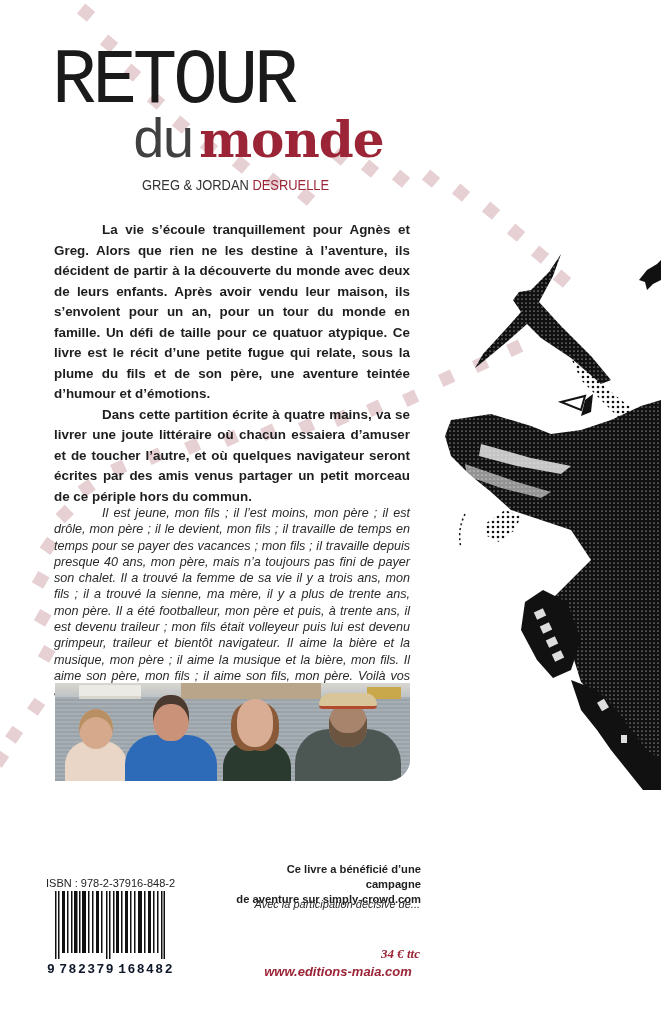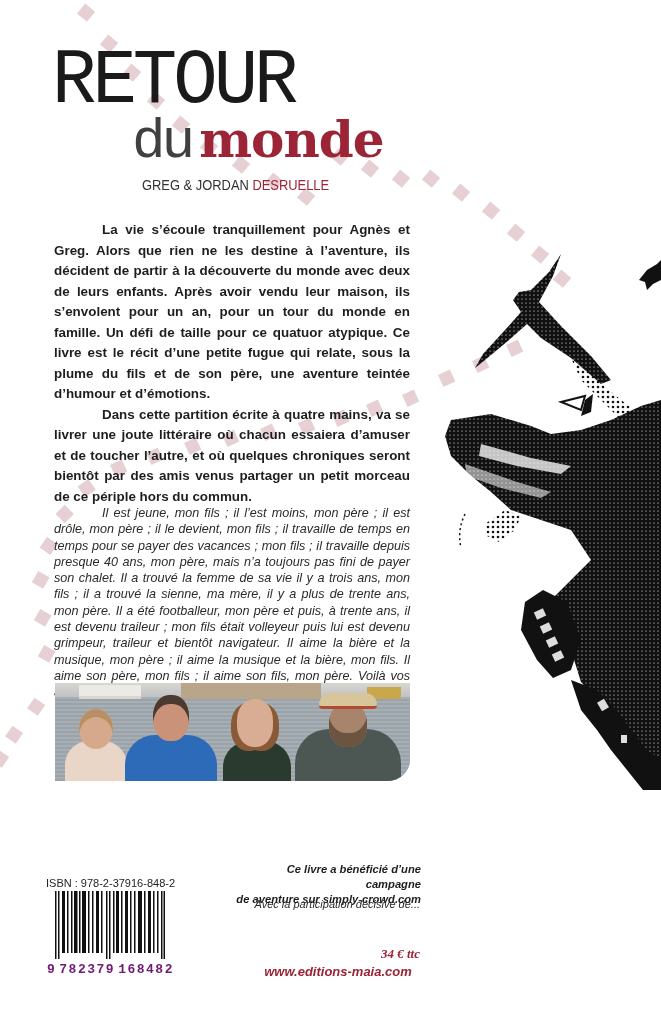--- a/index.html
+++ b/index.html
@@ -71,29 +71,29 @@
   .p4 .head { position: absolute; top: 14px; left: 34px; width: 38px; height: 44px; background: #a8846c; border-radius: 45%; box-shadow: inset 0 -14px 0 #6b5440; }
   .p4 .hat { position: absolute; top: 4px; left: 24px; width: 58px; height: 16px; background: #d8c69a; border-radius: 12px 12px 4px 4px; border-bottom: 3px solid #b24a30; }
 
   .isbn-label {
     position: absolute; left: 46px; top: 877px; z-index: 2;
     font-family: "Liberation Sans", sans-serif; font-size: 11px; color: #222;
   }
   .barcode { position: absolute; left: 55px; top: 891px; width: 110px; height: 68px; z-index: 2; }
   .barcode-digits {
     position: absolute; left: 47px; top: 962px; z-index: 2; white-space: nowrap;
-    font-family: "Liberation Mono", monospace; font-size: 13px; font-weight: bold; letter-spacing: 1.5px; color: #701a75;
+    font-family: "Liberation Mono", monospace; font-size: 13px; font-weight: bold; letter-spacing: 1.5px; color: #0f172a;
   }
   .barcode-digits span { display: inline-block; }
   .bd-first { margin-right: 3px; }
   .bd-mid { margin-right: 3px; }
 
   .promo {
     position: absolute; left: 236px; top: 862px; width: 185px; z-index: 2; text-align: right;
-    font-family: "Liberation Sans", sans-serif; font-style: italic; font-weight: bold;
+    font-family: "Liberation Sans", sans-serif; font-weight: bold;
     font-size: 11.2px; line-height: 15px; color: #1e1e1e;
   }
   .participation {
     position: absolute; left: 230px; top: 898px; width: 190px; z-index: 2; text-align: right;
     font-family: "Liberation Sans", sans-serif; font-style: italic;
     font-size: 11px; color: #2a2a2a;
   }
   .price {
     position: absolute; left: 300px; top: 946px; width: 120px; z-index: 2; text-align: right;
     font-family: Liberation Serif, serif; font-style: italic; font-weight: bold;
@@ -195,21 +195,21 @@
     <span class="title-du">du</span><span class="title-monde">monde</span>
   </div>
   <div class="authors">
     <span>GREG &amp; JORDAN</span>
     <span class="surname">DESRUELLE</span>
   </div>
 </div>
 
 <div class="summary">
   <p>La vie s’écoule tranquillement pour Agnès et Greg. Alors que rien ne les destine à l’aventure, ils décident de partir à la découverte du monde avec deux de leurs enfants. Après avoir vendu leur maison, ils s’envolent pour un an, pour un tour du monde en famille. Un défi de taille pour ce quatuor atypique. Ce livre est le récit d’une petite fugue qui relate, sous la plume du fils et de son père, une aventure teintée d’humour et d’émotions.</p>
-  <p>Dans cette partition écrite à quatre mains, va se livrer une joute littéraire où chacun essaiera d’amuser et de toucher l’autre, et où quelques chroniques seront bientôt par des amis venus partager un petit morceau de ce périple hors du commun.</p>
+  <p>Dans cette partition écrite à quatre mains, va se livrer une joute littéraire où chacun essaiera d’amuser et de toucher l’autre, et où quelques navigateur seront écrites par des amis venus partager un petit morceau de ce périple hors du commun.</p>
 </div>
 
 <div class="portrait">
   <p>Il est jeune, mon fils ; il l’est moins, mon père ; il est drôle, mon père ; il le devient, mon fils ; il travaille de temps en temps pour se payer des vacances ; mon fils ; il travaille depuis presque 40 ans, mon père, mais n’a toujours pas fini de payer son chalet. Il a trouvé la femme de sa vie il y a trois ans, mon fils ; il a trouvé la sienne, ma mère, il y a plus de trente ans, mon père. Il a été footballeur, mon père et puis, à trente ans, il est devenu traileur ; mon fils était volleyeur puis lui est devenu grimpeur, traileur et bientôt navigateur. Il aime la bière et la musique, mon père ; il aime la musique et la bière, mon fils. Il aime son père, mon fils ; il aime son fils, mon père. Voilà vos auteurs, Jordan et Greg.</p>
 </div>
 
 <div class="photo">
   <div class="water"></div>
   <div class="ship"></div>
   <div class="building"></div>

